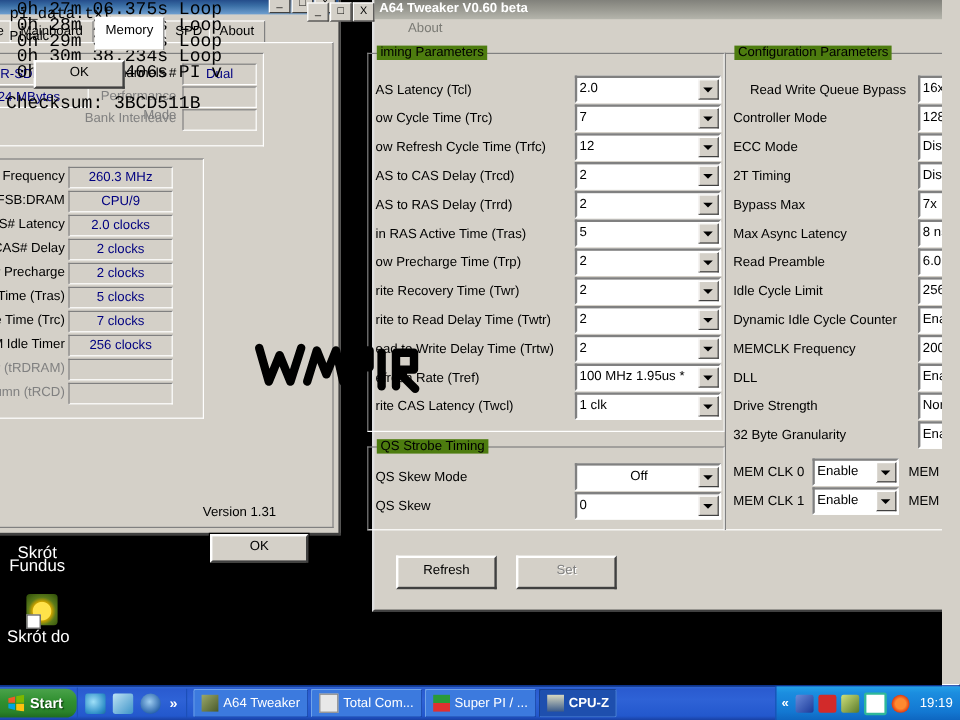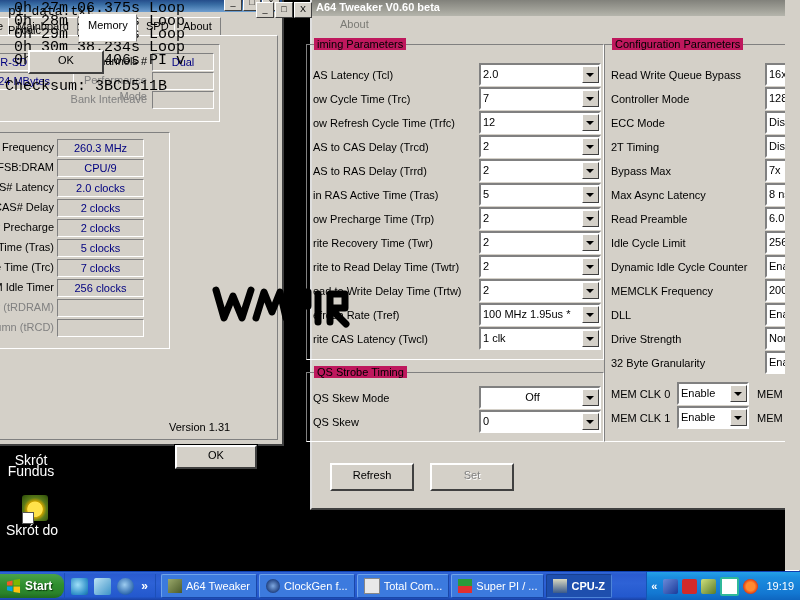--- a/index.html
+++ b/index.html
@@ -6,21 +6,21 @@
   body{
     width:800px;height:600px;overflow:hidden;position:relative;
     background:#000;
     font-family:"Liberation Sans", sans-serif;
     font-size:11px;
     -webkit-font-smoothing:none;
   }
   
   .win{position:absolute;background:#d4d0c8;}
   .group{border:1px solid;border-color:#808080 #ffffff #ffffff #808080;position:absolute;}
-  .group > .glabel{position:absolute;top:-7px;left:7px;background:#be185d;padding:0 3px;font-size:11px;color:#000;}
+  .group > .glabel{position:absolute;top:-7px;left:7px;background:#4d7c0f;padding:0 3px;font-size:11px;color:#000;}
 
   
   #desktop{position:absolute;inset:0;background:#000;}
   .deskicon{position:absolute;color:#fff;font-size:14px;text-align:center;line-height:11px;text-shadow:1px 1px 0 #000;}
 
   
   #cpuz{left:-60px;top:-8px;width:340px;height:450px;background:#d4d0c8;
         border:2px solid;border-color:#dfdfdf #404040 #404040 #dfdfdf;}
   #cpuz-titlebar{height:18px;background:linear-gradient(180deg,#0a246a,#3a6ea5 60%,#6f9fd0);
         display:flex;align-items:center;justify-content:flex-end;padding-right:2px;}
@@ -299,21 +299,21 @@
     <div class="a64-lab" style="left:6px;top:42px;">QS Skew</div>
     <div class="combo" style="left:172px;top:37px;width:118px;">
       <span class="val">0</span>
       <span class="arrow"></span>
     </div>
   </div>
 
   <div class="group" style="left:292px;top:46px;width:250px;height:396px;">
     <div class="glabel">Configuration Parameters</div>
 
-    <div class="a64-lab" style="left:6px;top:23px;">Read Write Queue Bypass</div>
+    <div class="a64-lab" style="left:20px;top:23px;">Read Write Queue Bypass</div>
     <div class="combo" style="left:160px;top:18px;width:118px;">
       <span class="val">16x</span>
 
     </div>
 
     <div class="a64-lab" style="left:6px;top:47px;">Controller Mode</div>
     <div class="combo" style="left:160px;top:42px;width:118px;">
       <span class="val">128 bit</span>
 
     </div>
@@ -463,24 +463,20 @@
     <span class="qicon" style="background:radial-gradient(circle at 45% 40%,#9ecdf0,#2560a8 75%);border-radius:50%;"></span>
     <span style="color:#fff;font-size:12px;margin:0 4px;font-weight:bold;">»</span>
   </div>
 
   <div style="display:flex;align-items:center;border-left:1px solid #1c4fb8;padding-left:4px;">
     <div class="tbtn">
       <span class="tbicon" style="background:linear-gradient(135deg,#9aa86a,#4a5a2a);"></span>
       <span>A64 Tweaker</span>
     </div>
     <div class="tbtn">
-      <span class="tbicon" style="background:radial-gradient(circle,#7fa8e0,#1a3a7a 75%);border-radius:50%;"></span>
-      <span>ClockGen f...</span>
-    </div>
-    <div class="tbtn">
       <span class="tbicon" style="background:#e8e8e8;border:1px solid #888;"></span>
       <span>Total Com...</span>
     </div>
     <div class="tbtn">
       <span class="tbicon" style="background:linear-gradient(180deg,#2a9a3a 0 50%,#e03030 50% 100%);"></span>
       <span>Super PI / ...</span>
     </div>
     <div class="tbtn active">
       <span class="tbicon" style="background:linear-gradient(180deg,#d8d8c0,#3a5a8a);"></span>
       <span>CPU-Z</span>

